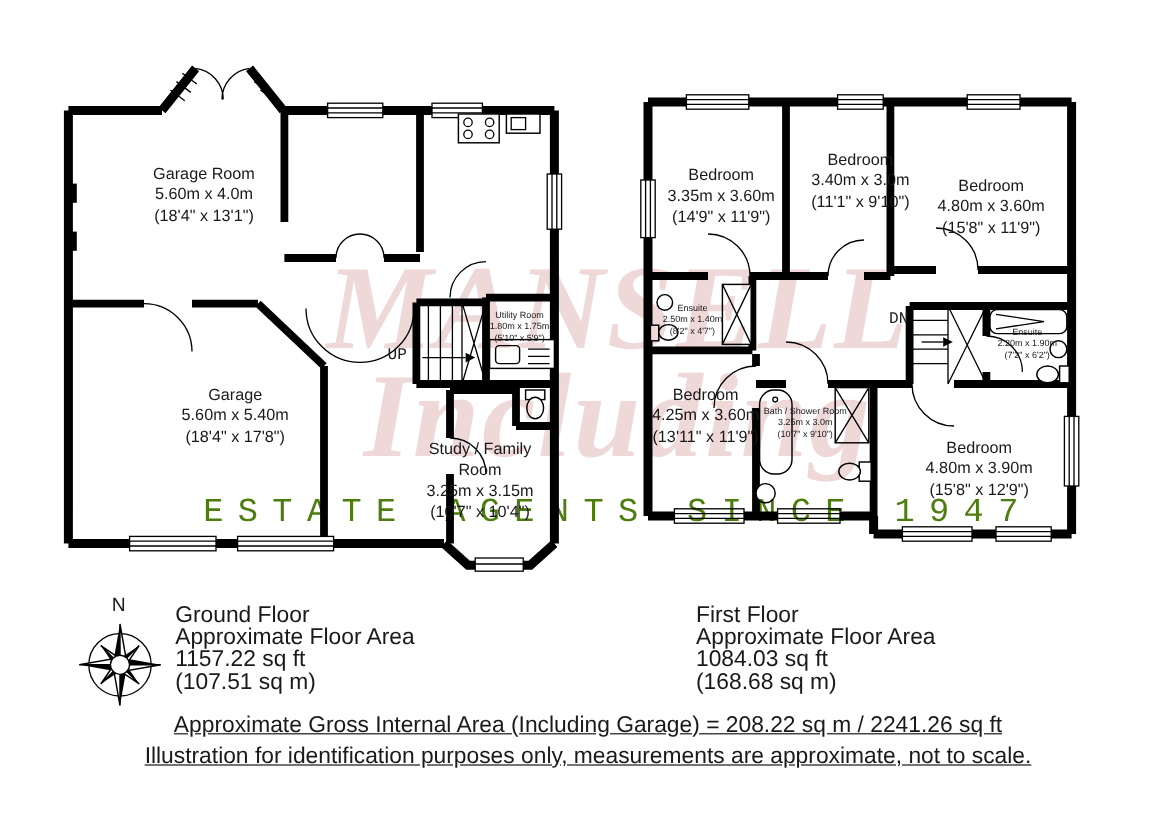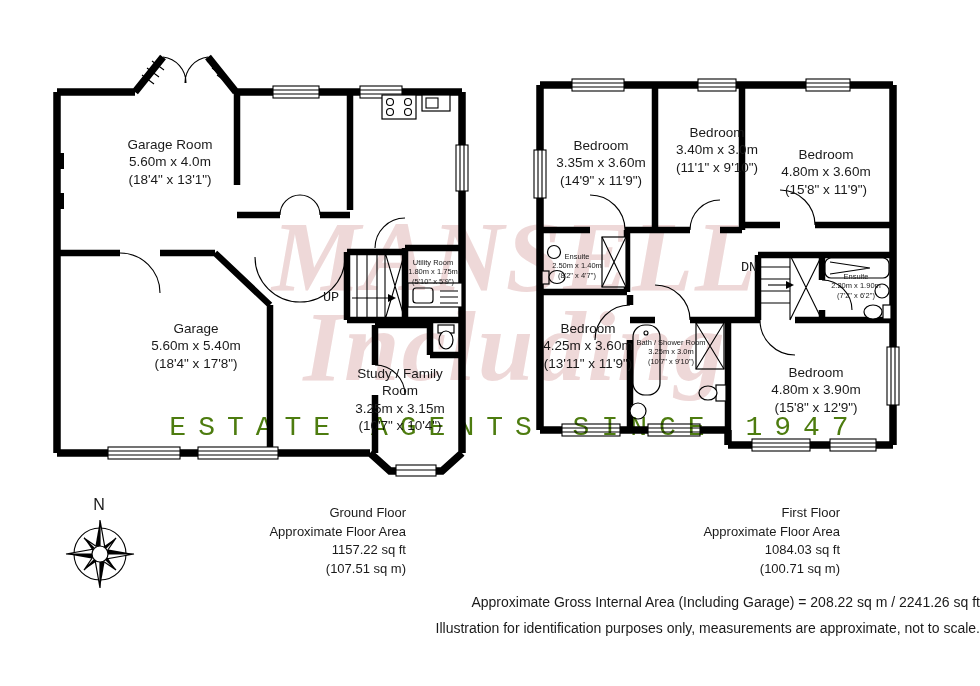--- a/index.html
+++ b/index.html
@@ -10,23 +10,23 @@
   .wallthin{stroke:#000;stroke-width:6.5;fill:none;}
   .t{stroke:#000;stroke-width:1.1;fill:none;}
   .w{fill:#fff;stroke:#000;stroke-width:1.1;}
   .fix{fill:#fff;stroke:#000;stroke-width:1.2;}
   .blk{fill:#000;stroke:none;}
   .room-label{position:absolute;transform:translate(-50%,-50%);text-align:center;z-index:4;line-height:1.28;}
   .room-label span{display:block;}
   .lbl-lg{font-size:13.5px;}
   .lbl-sm{font-size:7.5px;line-height:1.25;}
   .stair-label{position:absolute;transform:translate(-50%,-50%);font-size:13.5px;z-index:4;font-family:Liberation Mono, monospace;}
-  .caption{position:absolute;transform:translateX(-50%);text-align:right;font-size:13px;line-height:18.5px;z-index:4;}
+  .caption{position:absolute;transform:translateX(-50%);text-align:left;font-size:19px;line-height:18.5px;z-index:4;}
   .caption span{display:block;}
-  .footer-line{position:absolute;left:0;right:0;text-align:right;font-size:14px;z-index:4;}
+  .footer-line{position:absolute;left:0;right:0;text-align:center;font-size:19px;z-index:4;text-decoration:underline;}
   .watermark{position:absolute;left:75px;width:880px;top:212px;text-align:center;z-index:6;
              mix-blend-mode:multiply;pointer-events:none;color:#eed8d8;}
   .wm-serif{font-family:"Liberation Serif",serif;font-style:italic;font-weight:bold;
             font-size:100px;line-height:90px;letter-spacing:2px;}
   .wm-sub{font-family:Liberation Mono, monospace;font-size:28px;letter-spacing:12px;
           margin-top:20px;color:#4d7c0f;}
   .north{position:absolute;transform:translate(-50%,-50%);font-size:16px;z-index:4;}
 </style>
 </head>
 <body>
@@ -272,21 +272,21 @@
   <div class="caption" style="left:276px;top:504px;width:260px">
     <span>Ground Floor</span>
     <span>Approximate Floor Area</span>
     <span>1157.22 sq ft</span>
     <span>(107.51 sq m)</span>
   </div>
   <div class="caption" style="left:710px;top:504px;width:260px">
     <span>First Floor</span>
     <span>Approximate Floor Area</span>
     <span>1084.03 sq ft</span>
-    <span>(100.71 sq m)</span>
+    <span>(168.68 sq m)</span>
   </div>
 
   <div class="north" style="left:99px;top:505px">N</div>
   <svg style="position:absolute;left:58px;top:512px;z-index:3" width="84" height="84" viewBox="0 0 84 84">
     <circle class="t" cx="42" cy="42" r="26"></circle>
     <polygon class="blk" points="42,8 36,42 42,42"></polygon>
       <polygon class="fix" points="42,8 48,42 42,42"></polygon>
     <polygon class="blk" points="76,42 42,36 42,42"></polygon>
       <polygon class="fix" points="76,42 42,48 42,42"></polygon>
     <polygon class="blk" points="42,76 48,42 42,42"></polygon>

